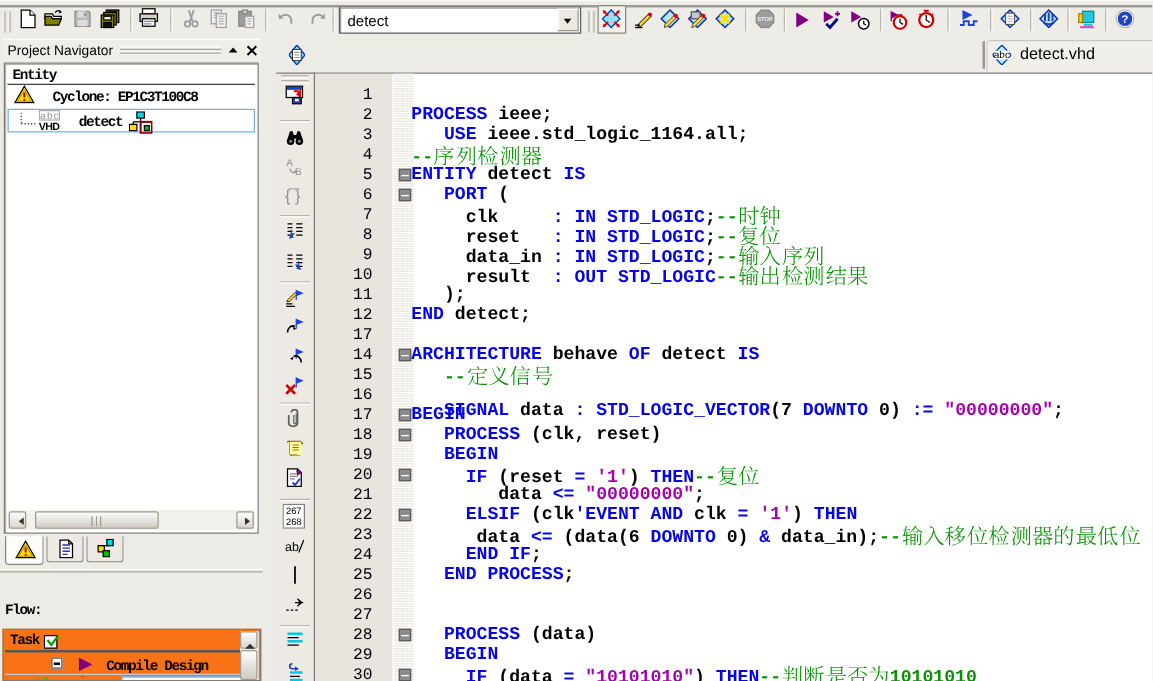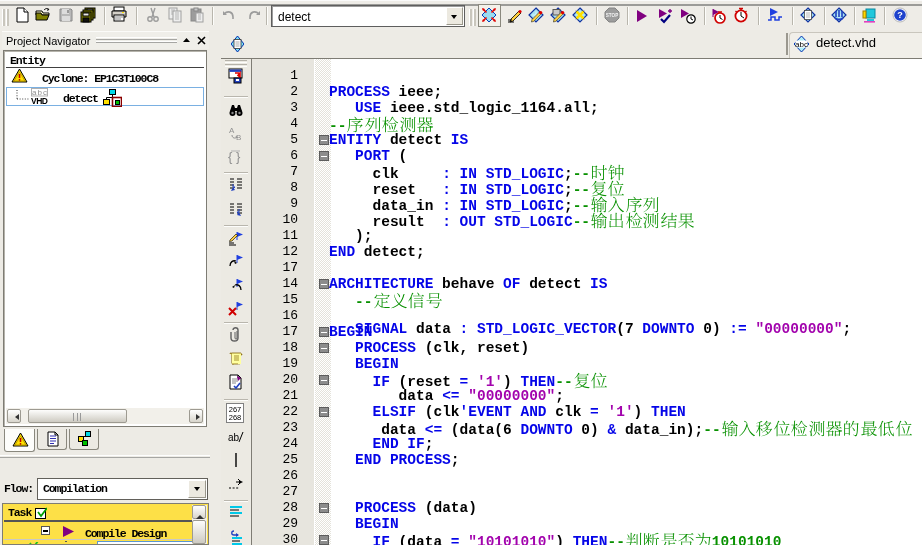--- a/index.html
+++ b/index.html
@@ -32,21 +32,21 @@
 .thumb{position:absolute;background:linear-gradient(#fdfdfc,#cecbc2);border:1px solid #9d9a91;border-radius:2px}
 .arr{position:absolute;width:0;height:0}
 
 .btab{position:absolute;background:#eceae3;border:1px solid #8a887e;border-top:none;border-radius:0 0 3px 3px}
 .btab.sel{background:#fdfdfb}
 
 #flowlbl{position:absolute;left:4px;top:482px}
 #flowcombo{position:absolute;left:37px;top:478px;width:171px;height:22px;background:#fff;border:1px solid #62605a}
 #flowcombo span{position:absolute;left:5px;top:3px}
 #flowcombo .btn{position:absolute;right:1px;top:1px;width:18px;height:18px;background:#ece9e0;border:1px solid #fff;border-right-color:#9a978c;border-bottom-color:#9a978c}
-#tasks{position:absolute;left:2px;top:503px;width:207px;height:42px;background:#fde047;border:1px solid #7e7c74;overflow:hidden}
+#tasks{position:absolute;left:2px;top:503px;width:207px;height:42px;background:#f97316;border:1px solid #7e7c74;overflow:hidden}
 
 #tabbar{position:absolute;left:221px;top:30px;width:701px;height:28px;background:#eceae3;border-left:1px solid #fbfbf9}
 #tabbar .lbl1{position:absolute;left:27px;top:7px;font-size:11.5px;color:#000}
 #tabsep{position:absolute;left:786px;top:33px;width:2px;height:22px;background:#9a978e}
 #tab2{position:absolute;left:789px;top:32px;width:133px;height:26px;background:#f1efe9;border-left:1px solid #c9c6bd;border-top:1px solid #c9c6bd;border-radius:4px 0 0 0}
 
 #vtb{position:absolute;left:221px;top:58px;width:31px;height:487px;background:#eceae3;border-top:1px solid #7e7c74}
 .hsep{position:absolute;left:224px;width:24px;height:2px;border-top:1px solid #b9b6ad;border-bottom:1px solid #fdfdfb}
 .hgrip{position:absolute;left:225px;width:22px;height:3px;border-top:1px solid #b5b2a9;border-bottom:1px solid #fdfdfb}
 
@@ -396,26 +396,20 @@
       <svg style="left:7px;top:2px" width="16" height="15" viewBox="0 0 16 15">
         <rect x="8.5" y="0.5" width="5" height="5" fill="#00d8e8" stroke="#000"></rect>
         <rect x="1.5" y="5.5" width="5" height="5" fill="#ffe000" stroke="#000"></rect>
         <rect x="5.5" y="9.5" width="5" height="5" fill="#00c000" stroke="#000"></rect>
         <path d="M8 5.5L11 5.5M4 5.5h4" stroke="#000"></path>
       </svg>
     </div>
  <div class="grip2" style="left:0;width:210px;top:455px"></div>
 
  <span class="uit" id="flowlbl">Flow:</span>
- <div id="flowcombo">
-      <span class="uit">Compilation</span>
-      <div class="btn">
-        <i class="dna" style="left:5px;top:6px"></i>
-      </div>
-    </div>
  <div id="tasks">
    <span class="uit abs" style="left:5px;top:2px">Task</span>
    <svg style="left:32px;top:2px" width="12" height="14" viewBox="0 0 12 14">
         <rect x="0.5" y="2.5" width="10" height="10" fill="#fff" stroke="#000"></rect>
         <path d="M3 6l3 4 6-8" fill="none" stroke="#00a000" stroke-width="1.7"></path>
       </svg>
    <div class="abs" style="left:1px;top:16px;width:189px;height:2px;background:#555"></div>
    <div class="abs" style="left:38px;top:22px;width:9px;height:9px;border:1px solid #555;background:#fff">
         <i class="abs" style="left:1px;top:3px;width:5px;height:1.5px;background:#000"></i>
       </div>

